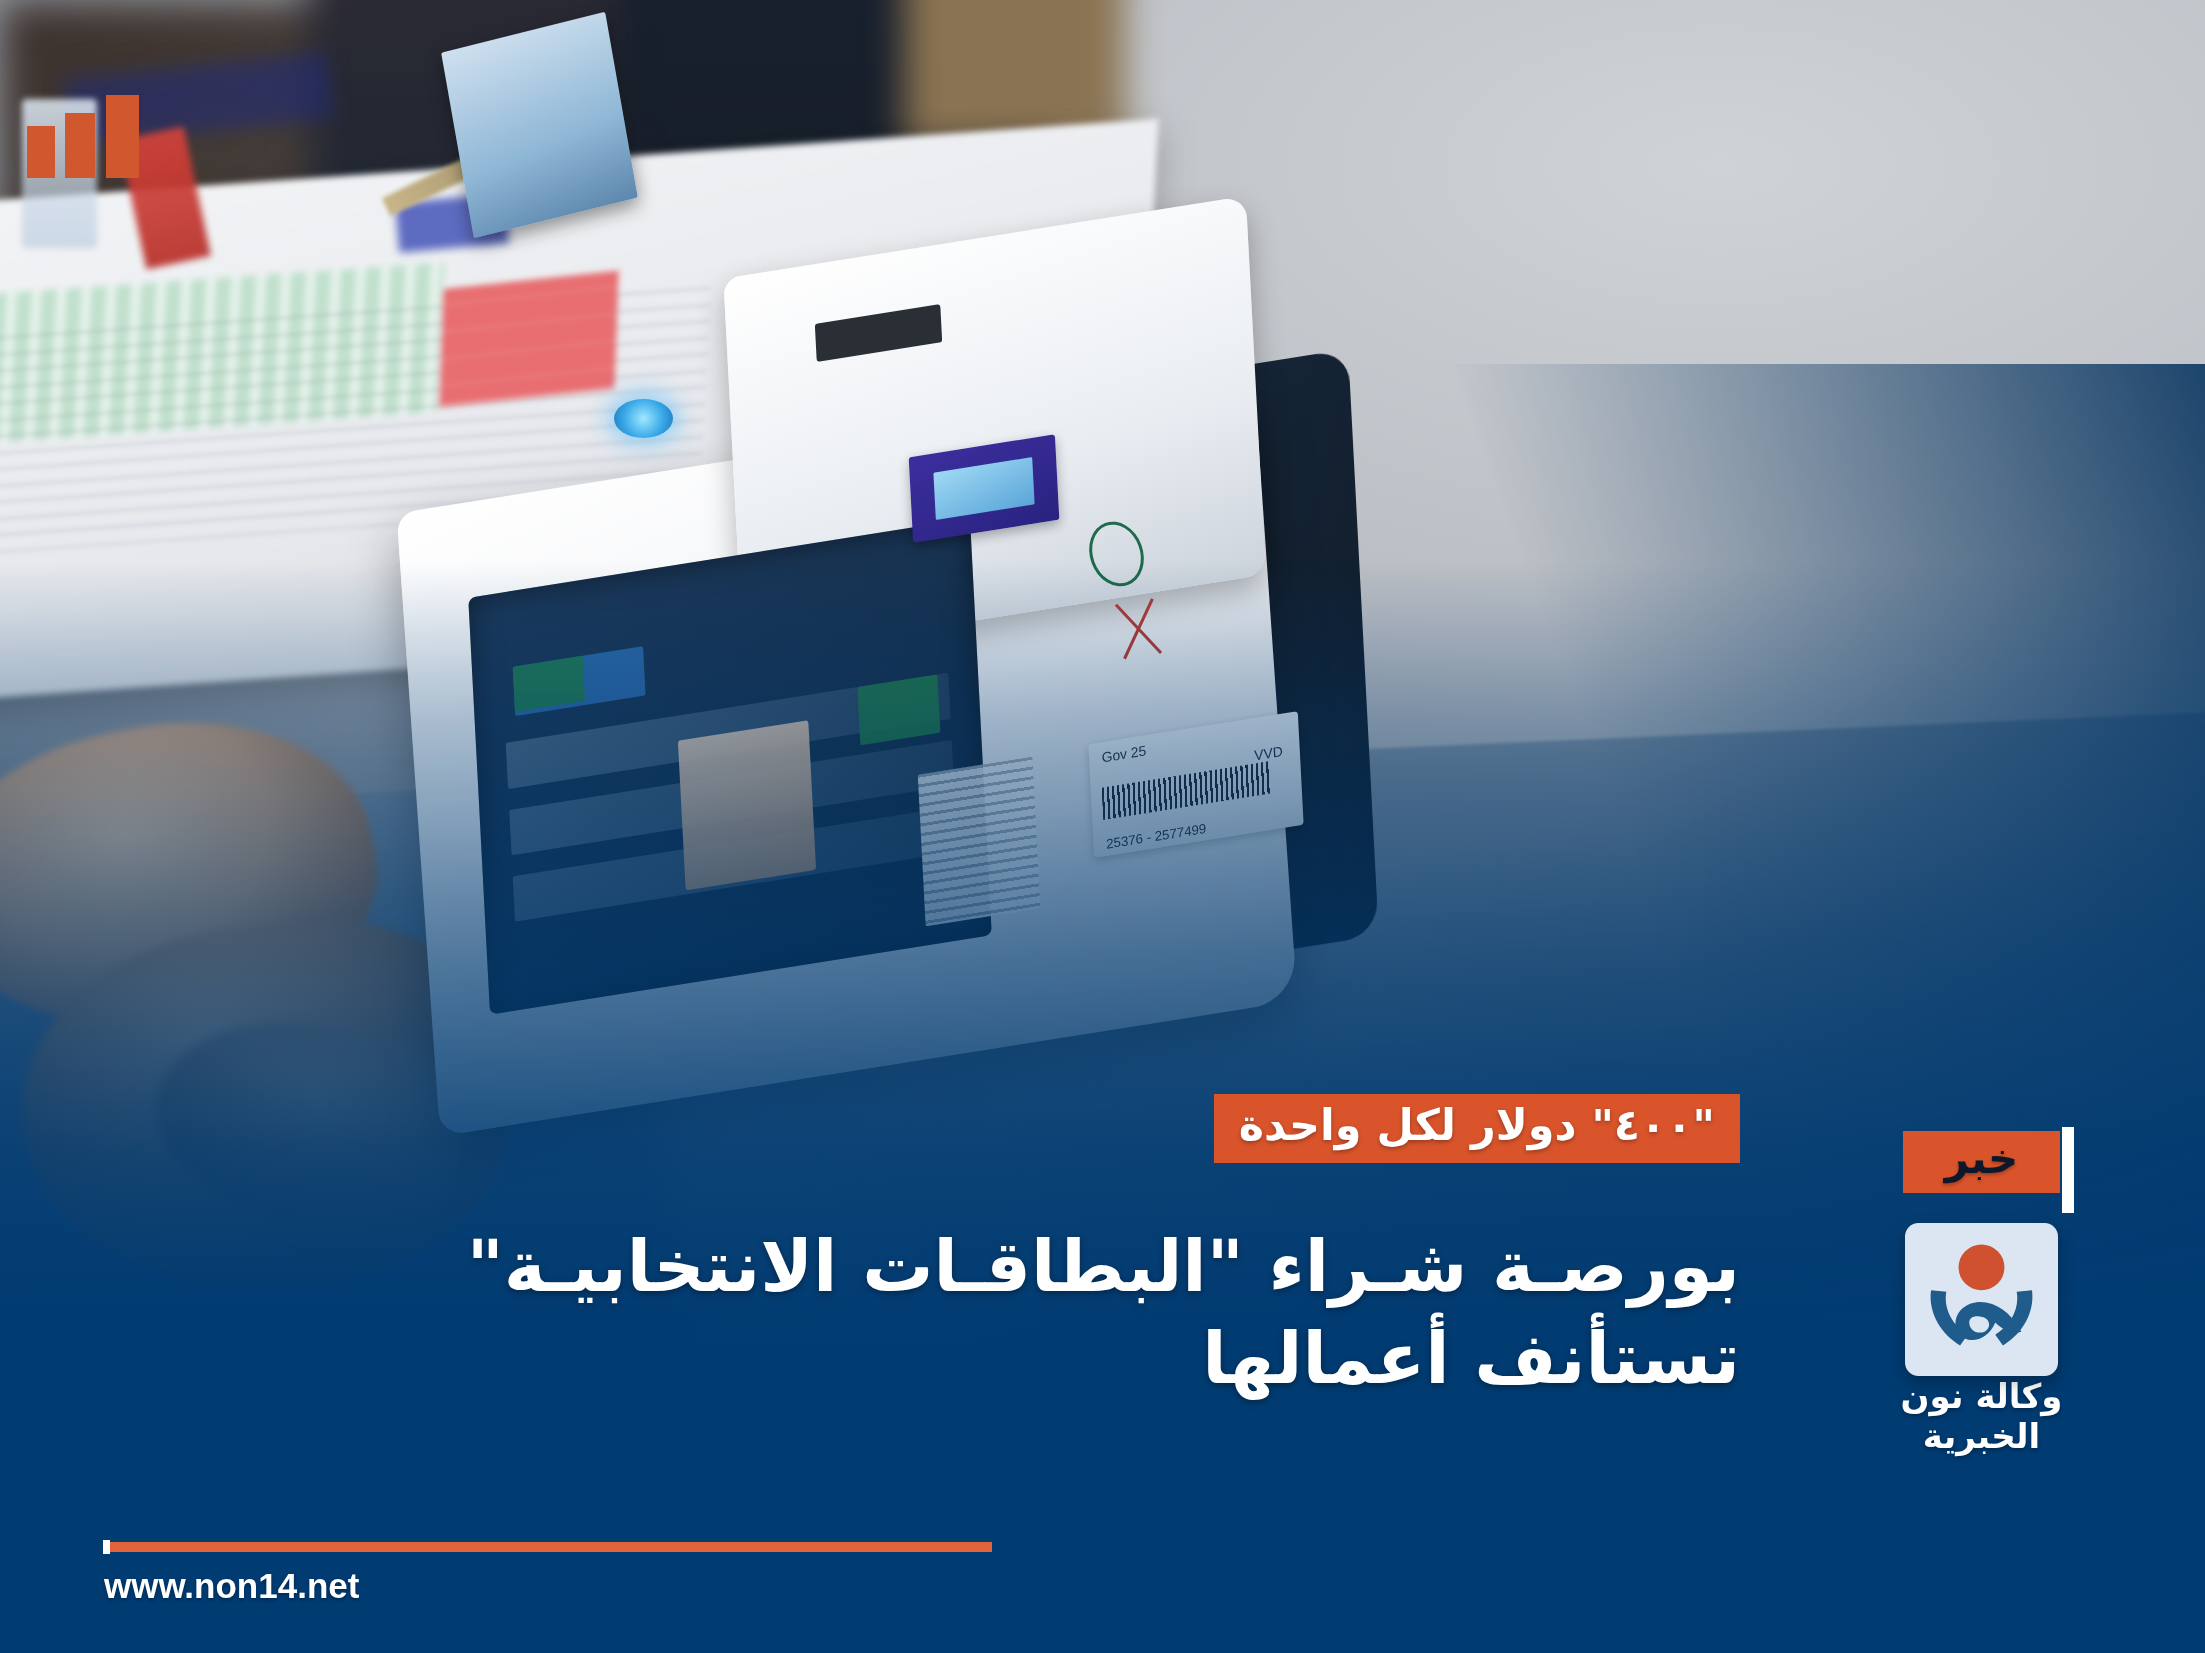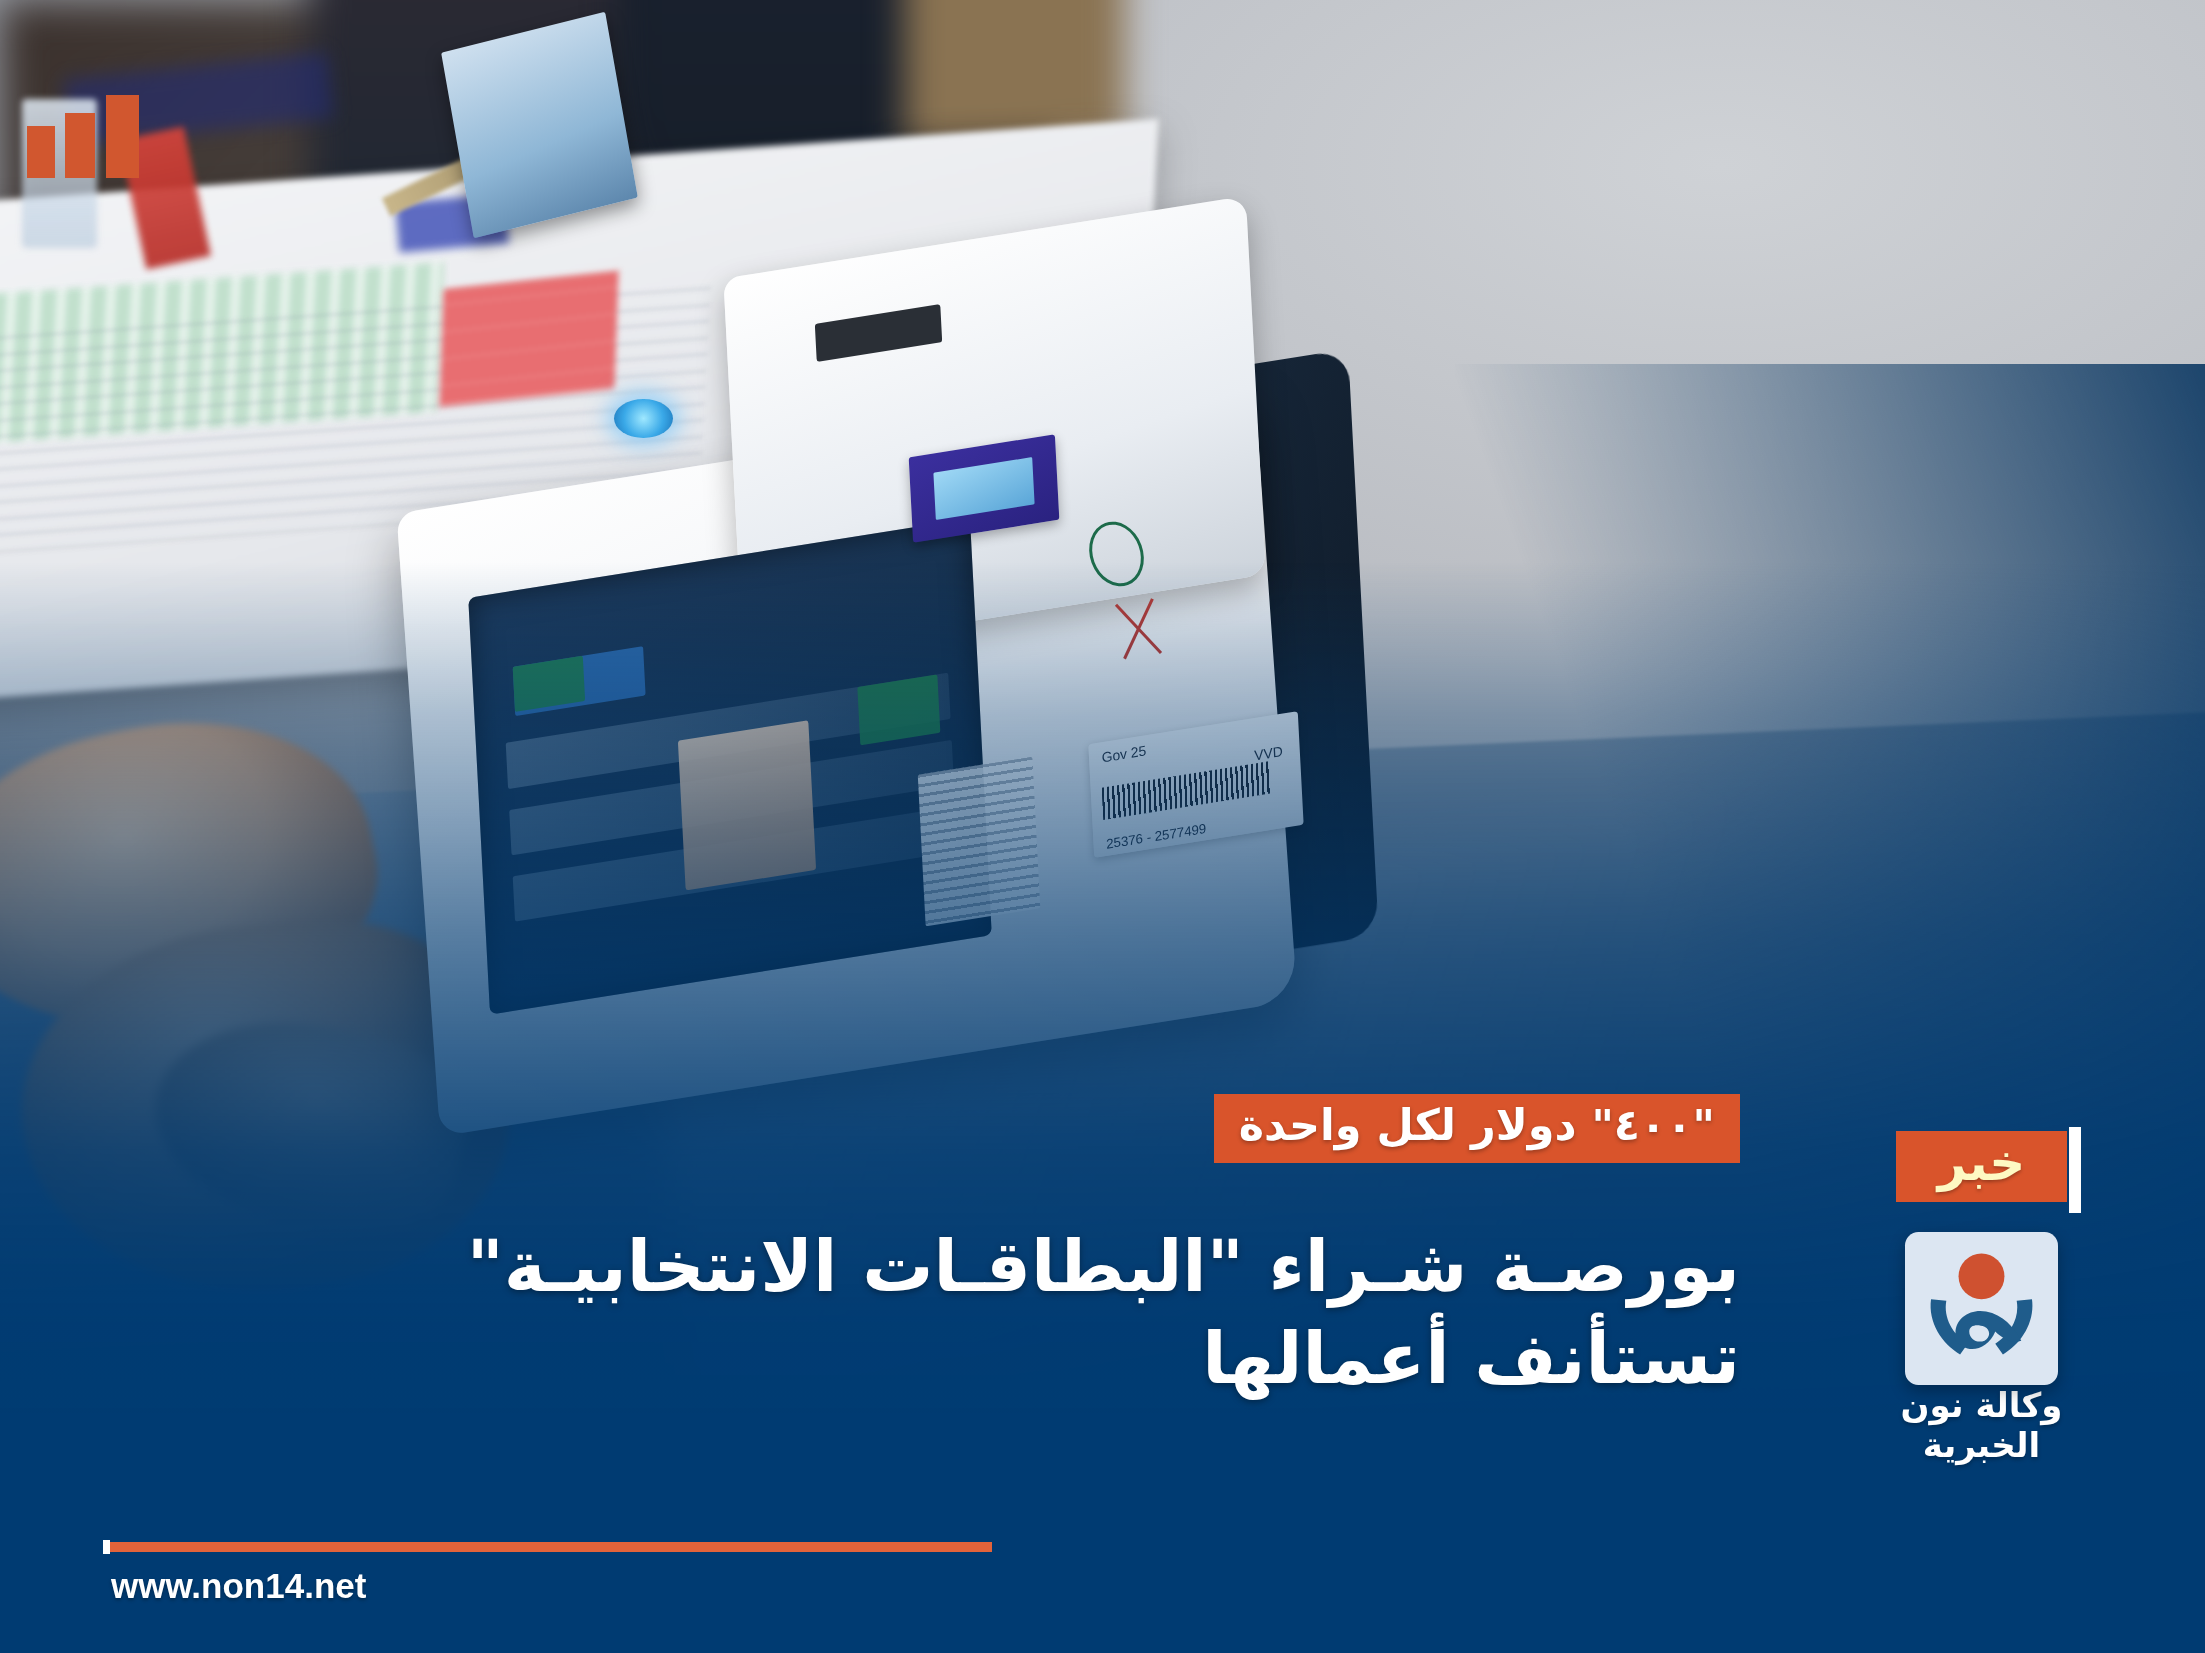--- a/index.html
+++ b/index.html
@@ -310,22 +310,22 @@
   .headline .l1 { display:block; }
   .headline .l2 { display:block; }
 
   
   .brand { position:absolute; right:97px; top:1131px; width:253px; text-align:center; }
 
   .news-tag {
     position:relative;
     display:inline-block;
     background:#D9542B;
-    color:#fef9c3;
-    font-size:50px; font-weight:bold;
+    color:#0f172a;
+    font-size:42px; font-weight:bold;
     padding:6px 42px 12px 42px;
     line-height:1.05;
     text-shadow:0 1.5px 3.7px rgba(0,0,0,.28);
   }
   .news-tag-bar {
     position:absolute; right:-13.4px; top:-4.5px;
     width:12px; height:86px;
     background:#ffffff;
   }
 
@@ -349,21 +349,21 @@
   
   .footer-rule {
     position:absolute; left:110px; right:1213px; top:1542px;
     height:9.7px; background:#E2633A;
   }
   .footer-rule:before{
     content:""; position:absolute; left:-6.7px; top:-2.2px;
     width:6.7px; height:14px; background:#ffffff;
   }
   .site-url {
-    position:absolute; left:111px; top:1566px;
+    position:absolute; left:104px; top:1566px;
     color:#ffffff; font-size:35px; font-weight:bold;
     font-family:"Liberation Sans",sans-serif;
     direction:ltr;
     text-shadow:0 1.5px 3.7px rgba(0,0,0,.3);
   }
 </style>
 </head>
 <body>
 
 <div class="card">

